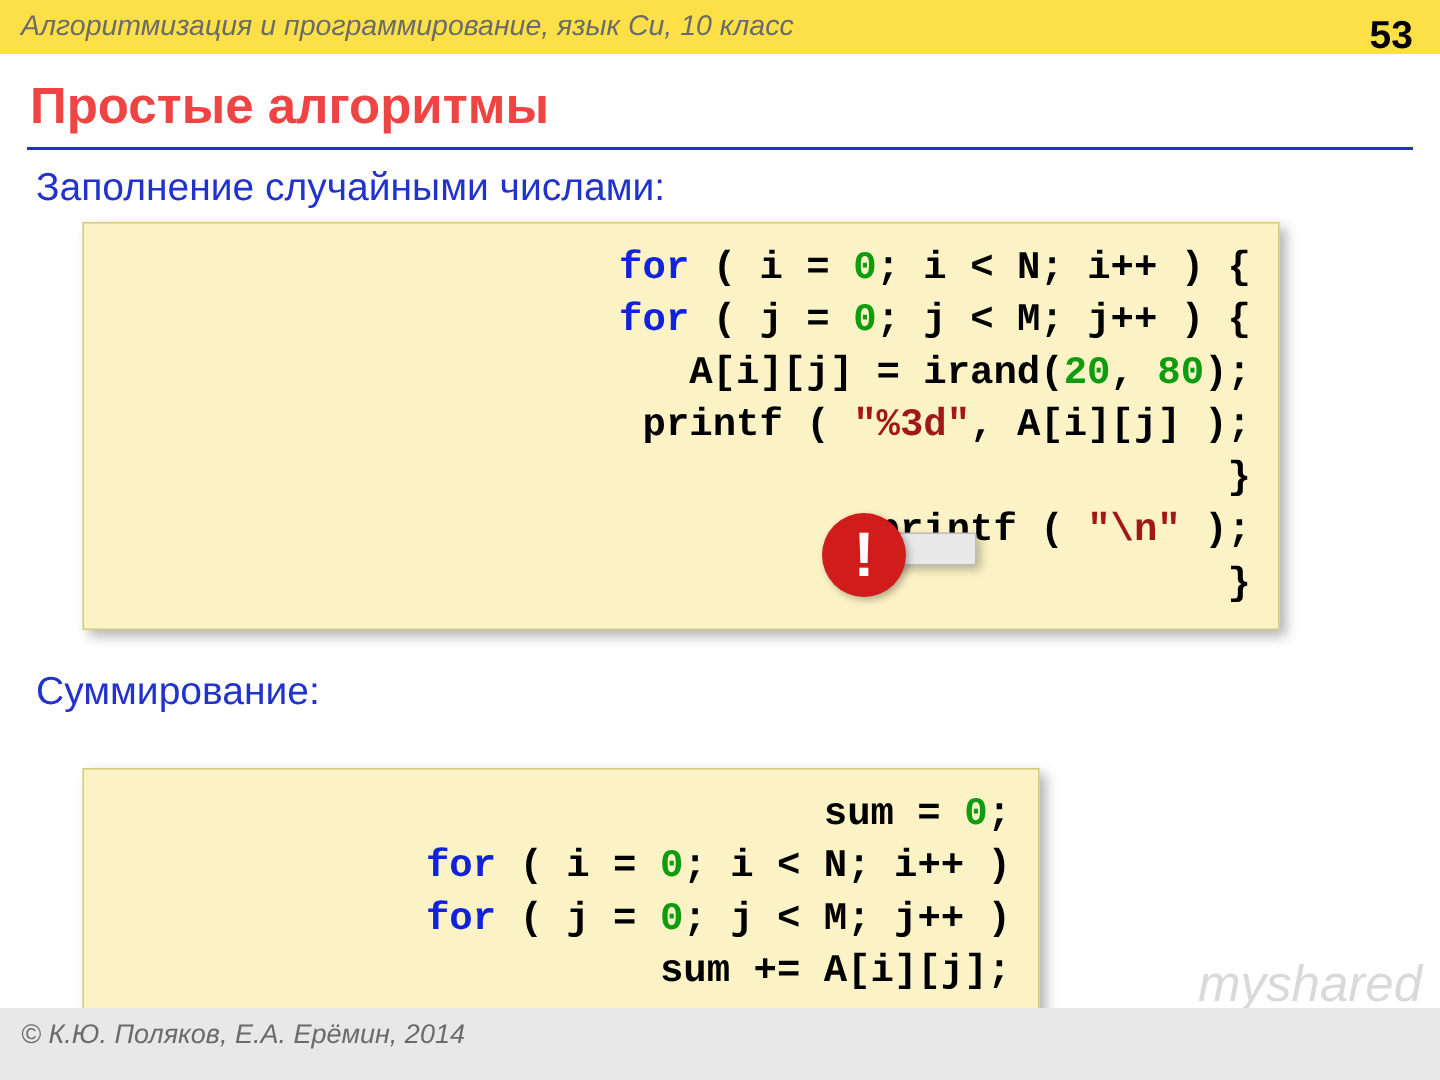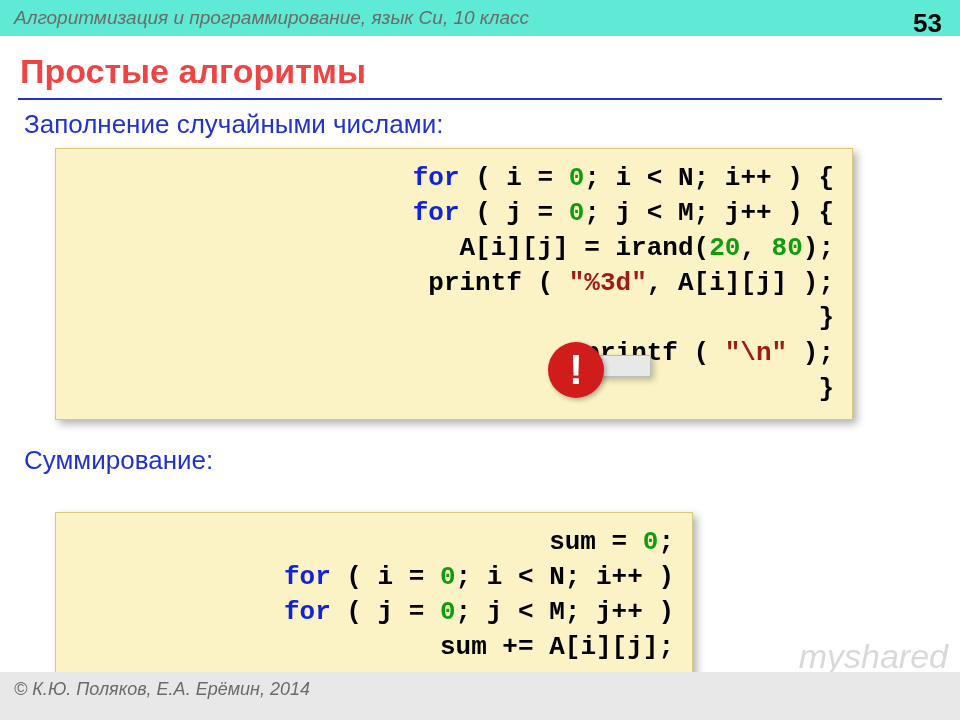--- a/index.html
+++ b/index.html
@@ -9,21 +9,21 @@
     height: 720px;
     background: #ffffff;
     font-family: Arial, Helvetica, sans-serif;
     position: relative;
     overflow: hidden;
   }
   .header-bar {
     position: absolute;
     top: 0; left: 0; right: 0;
     height: 36px;
-    background: #5eead4;
+    background: #fde047;
     color: #6b6b6b;
     font-style: italic;
     font-size: 19px;
     padding-left: 14px;
     line-height: 36px;
   }
   .page-num {
     position: absolute;
     top: 5px;
     right: 18px;

